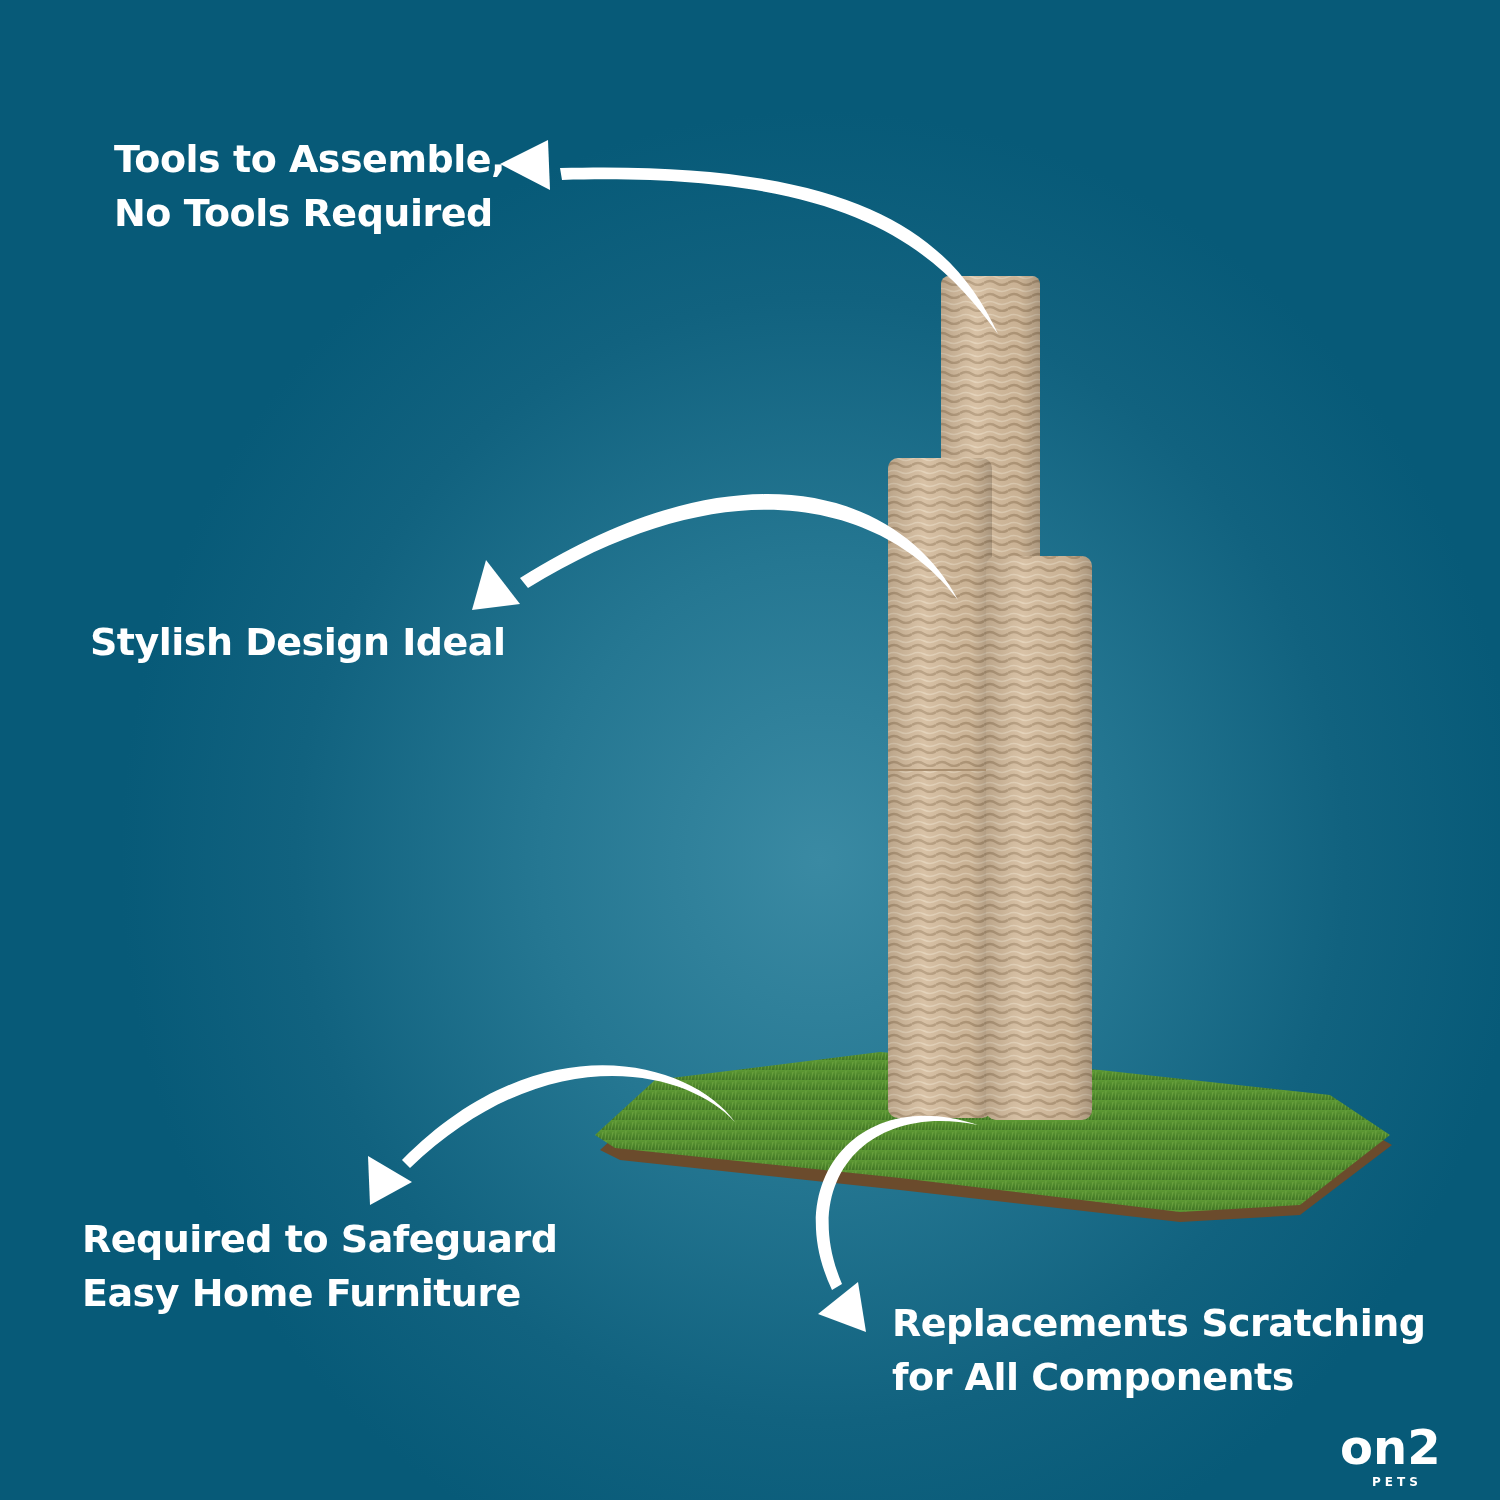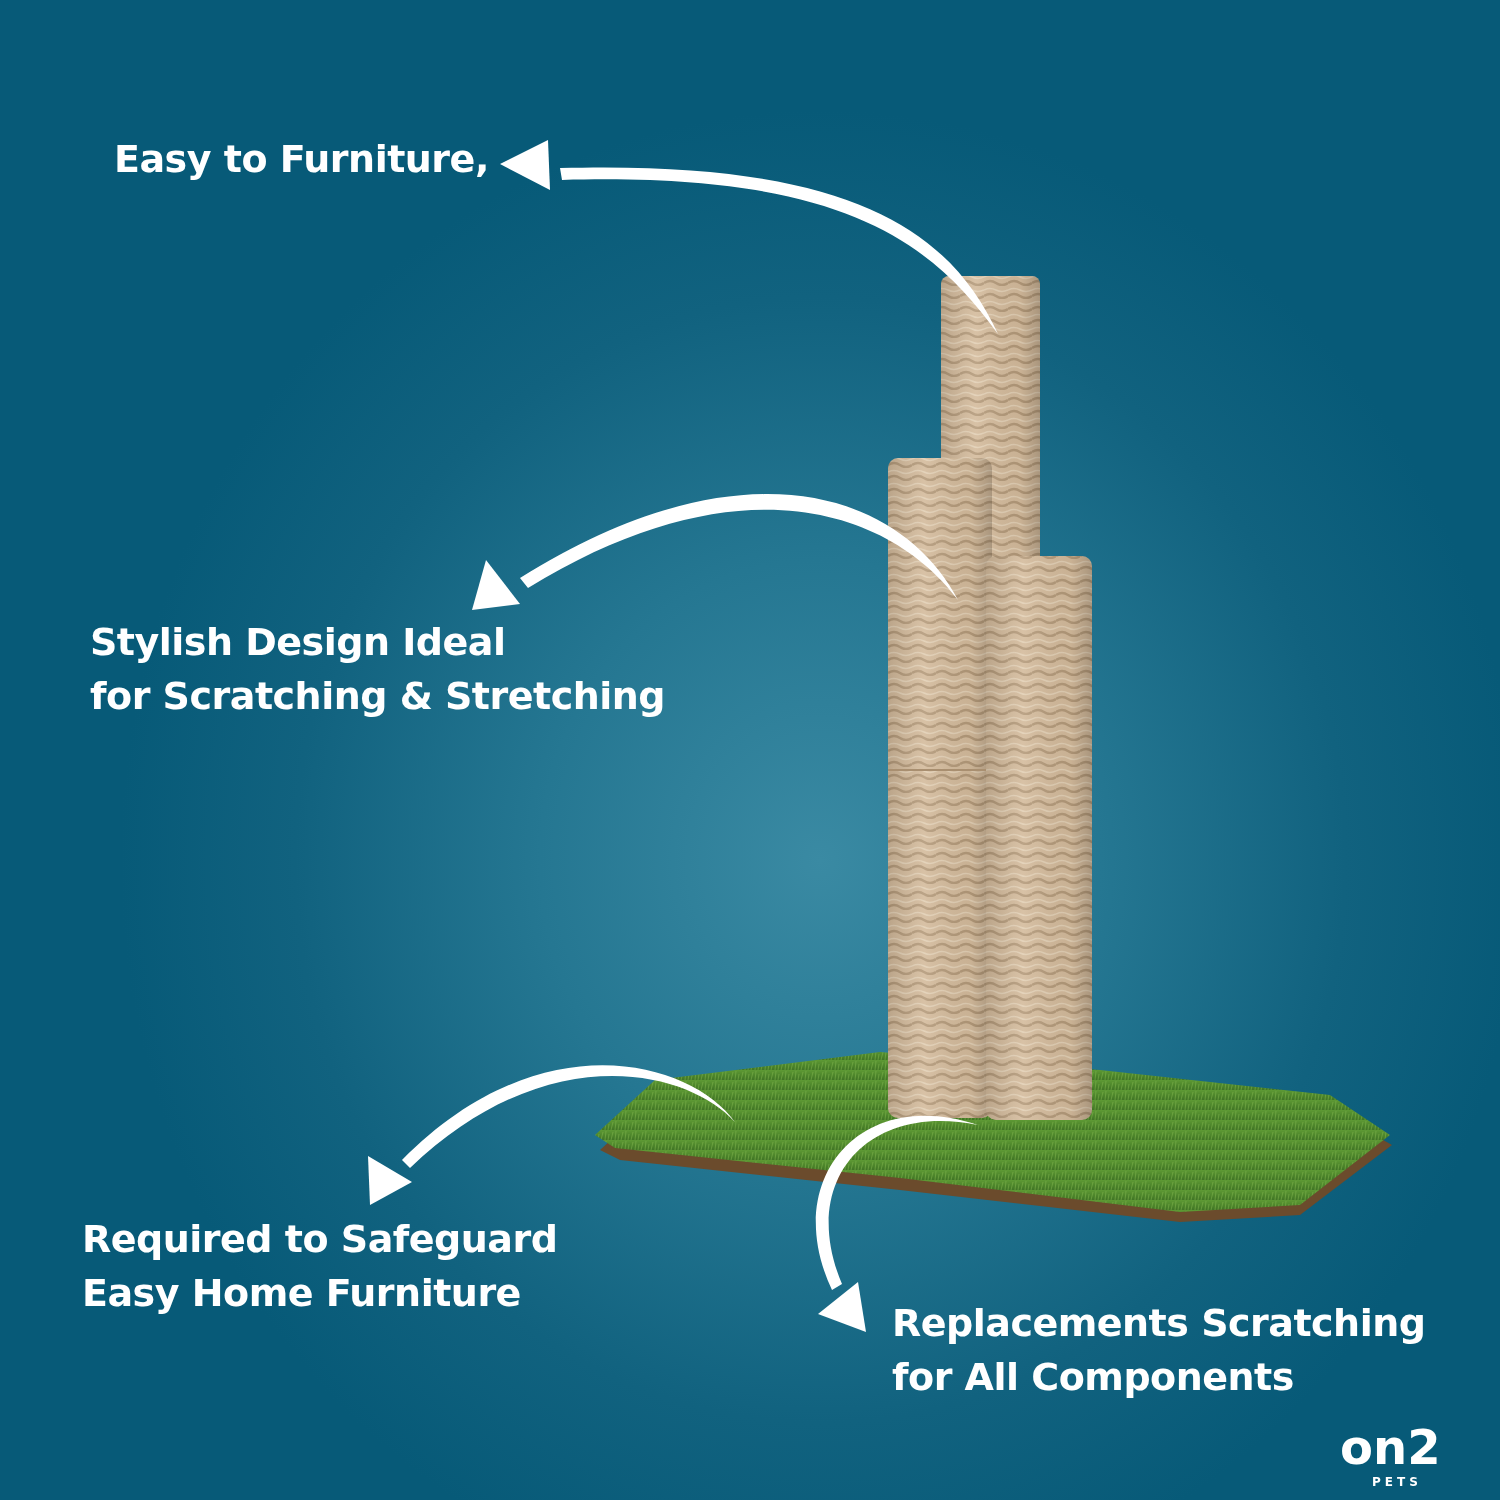--- a/index.html
+++ b/index.html
@@ -82,26 +82,26 @@
 
     <path d="M735 1122 C690 1060 540 1020 402 1160 L410 1168 C548 1036 688 1070 735 1122 Z"></path>
     <polygon points="370,1205 368,1156 412,1182"></polygon>
 
     <path d="M978 1125 C860 1085 780 1180 832 1290 L842 1284 C798 1180 868 1102 978 1125 Z"></path>
     <polygon points="866,1332 818,1314 858,1282"></polygon>
   </g>
 </svg>
 
 <div class="feature-text" style="left:114px; top:132px;">
-  <span>Easy to Furniture,</span>
+  <span>Tools to Assemble,</span>
+  <span>No Tools Required</span>
 </div>
 
 <div class="feature-text" style="left:90px; top:615px;">
   <span>Stylish Design Ideal</span>
-  <span>for Scratching &amp; Stretching</span>
 </div>
 
 <div class="feature-text" style="left:82px; top:1212px;">
   <span>Required to Safeguard</span>
   <span>Easy Home Furniture</span>
 </div>
 
 <div class="feature-text" style="left:892px; top:1296px;">
   <span>Replacements Scratching</span>
   <span>for All Components</span>

